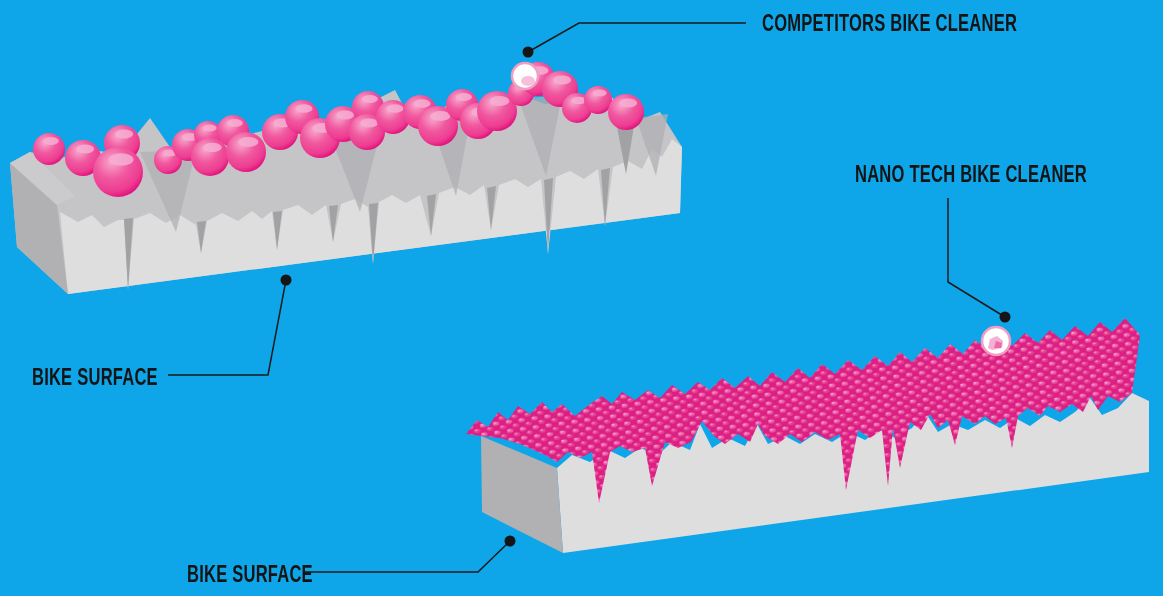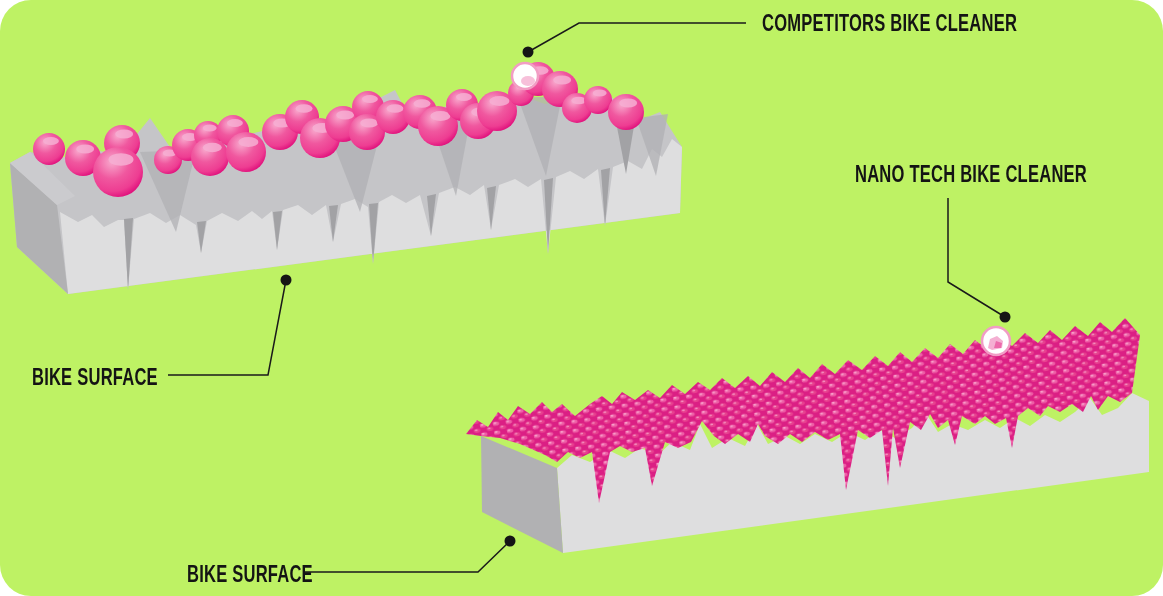--- a/index.html
+++ b/index.html
@@ -1,17 +1,17 @@
 <!DOCTYPE html>
 <html><head>
 <meta charset="utf-8">
 <style>
   html,body{margin:0;padding:0;background:#fff;}
-  .scene{position:relative;width:1163px;height:596px;background:#bef264;overflow:hidden;
-         font-family:"Liberation Sans", sans-serif;border-radius:31px;}
+  .scene{position:relative;width:1163px;height:596px;background:#0ea5e9;overflow:hidden;
+         font-family:"Liberation Sans", sans-serif;}
   .scene svg{position:absolute;left:0;top:0;}
   .label{position:absolute;font-weight:700;font-size:23px;line-height:24px;color:#141414;
          white-space:nowrap;letter-spacing:.3px;transform:scaleX(.72);}
   .o-left{transform-origin:left center;}
   .o-right{transform-origin:right center;}
   #label-competitors{left:762px;top:11px;}
   #label-nano{left:855px;top:162px;}
   #label-surface-top{right:1005px;top:365px;}
   #label-surface-bottom{left:187px;top:562px;}
 </style>

